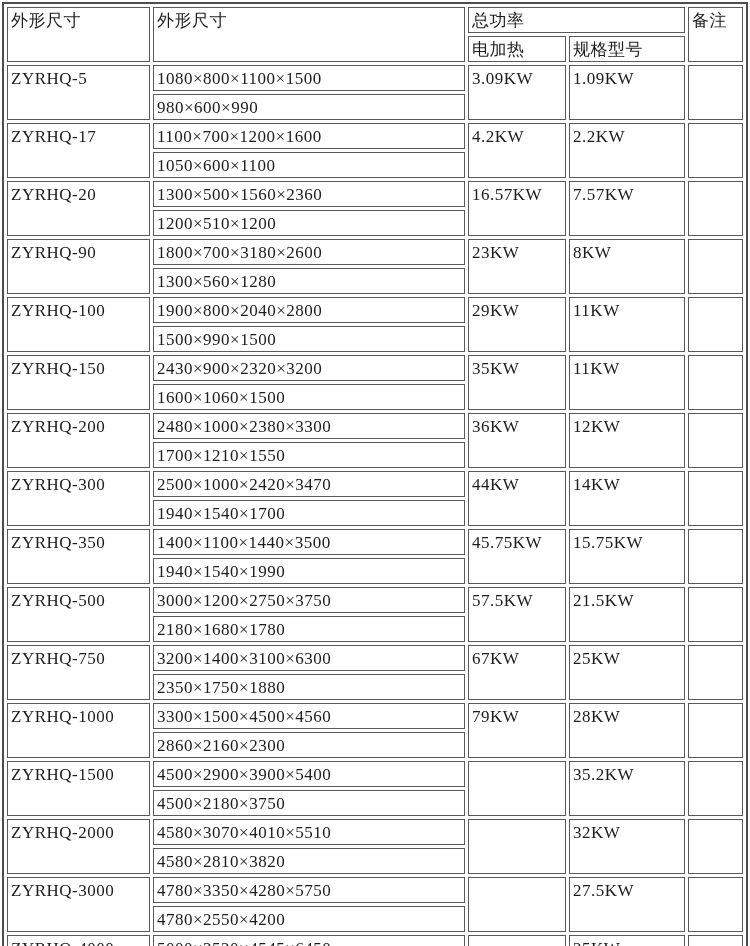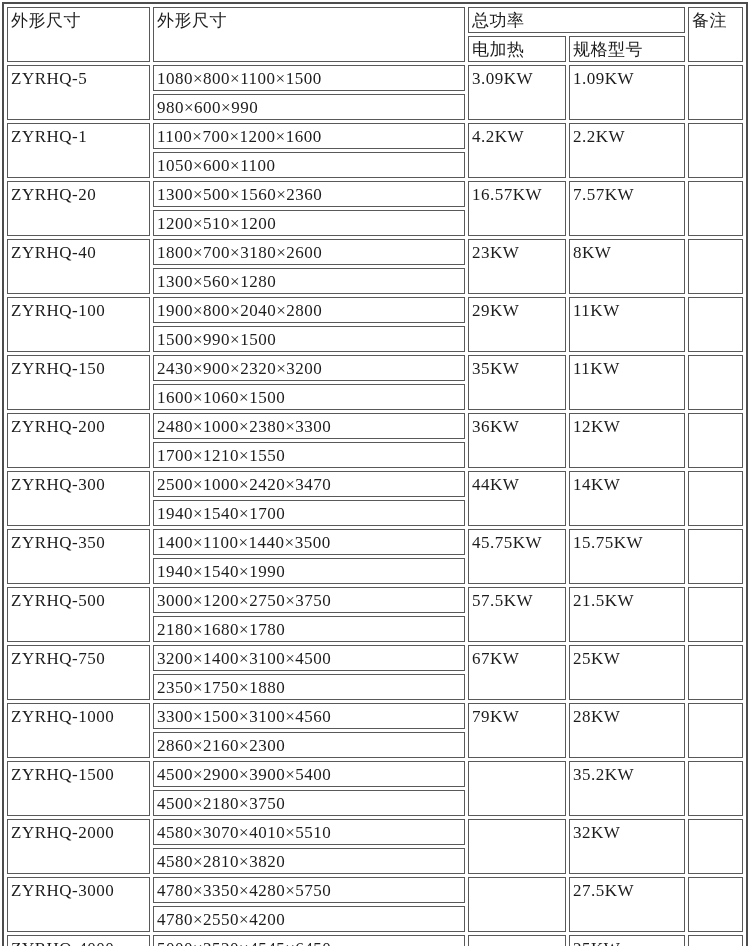--- a/index.html
+++ b/index.html
@@ -68,21 +68,21 @@
     <td>1080×800×1100×1500</td>
     <td rowspan="2">3.09KW</td>
     <td rowspan="2">1.09KW</td>
     <td rowspan="2"></td>
   </tr>
   <tr>
     <td>980×600×990</td>
   </tr>
 
   <tr>
-    <td rowspan="2">ZYRHQ-1</td>
+    <td rowspan="2">ZYRHQ-17</td>
     <td>1100×700×1200×1600</td>
     <td rowspan="2">4.2KW</td>
     <td rowspan="2">2.2KW</td>
     <td rowspan="2"></td>
   </tr>
   <tr>
     <td>1050×600×1100</td>
   </tr>
 
   <tr>
@@ -90,21 +90,21 @@
     <td>1300×500×1560×2360</td>
     <td rowspan="2">16.57KW</td>
     <td rowspan="2">7.57KW</td>
     <td rowspan="2"></td>
   </tr>
   <tr>
     <td>1200×510×1200</td>
   </tr>
 
   <tr>
-    <td rowspan="2">ZYRHQ-40</td>
+    <td rowspan="2">ZYRHQ-90</td>
     <td>1800×700×3180×2600</td>
     <td rowspan="2">23KW</td>
     <td rowspan="2">8KW</td>
     <td rowspan="2"></td>
   </tr>
   <tr>
     <td>1300×560×1280</td>
   </tr>
 
   <tr>
@@ -168,32 +168,32 @@
     <td rowspan="2">57.5KW</td>
     <td rowspan="2">21.5KW</td>
     <td rowspan="2"></td>
   </tr>
   <tr>
     <td>2180×1680×1780</td>
   </tr>
 
   <tr>
     <td rowspan="2">ZYRHQ-750</td>
-    <td>3200×1400×3100×4500</td>
+    <td>3200×1400×3100×6300</td>
     <td rowspan="2">67KW</td>
     <td rowspan="2">25KW</td>
     <td rowspan="2"></td>
   </tr>
   <tr>
     <td>2350×1750×1880</td>
   </tr>
 
   <tr>
     <td rowspan="2">ZYRHQ-1000</td>
-    <td>3300×1500×3100×4560</td>
+    <td>3300×1500×4500×4560</td>
     <td rowspan="2">79KW</td>
     <td rowspan="2">28KW</td>
     <td rowspan="2"></td>
   </tr>
   <tr>
     <td>2860×2160×2300</td>
   </tr>
 
   <tr>
     <td rowspan="2">ZYRHQ-1500</td>

